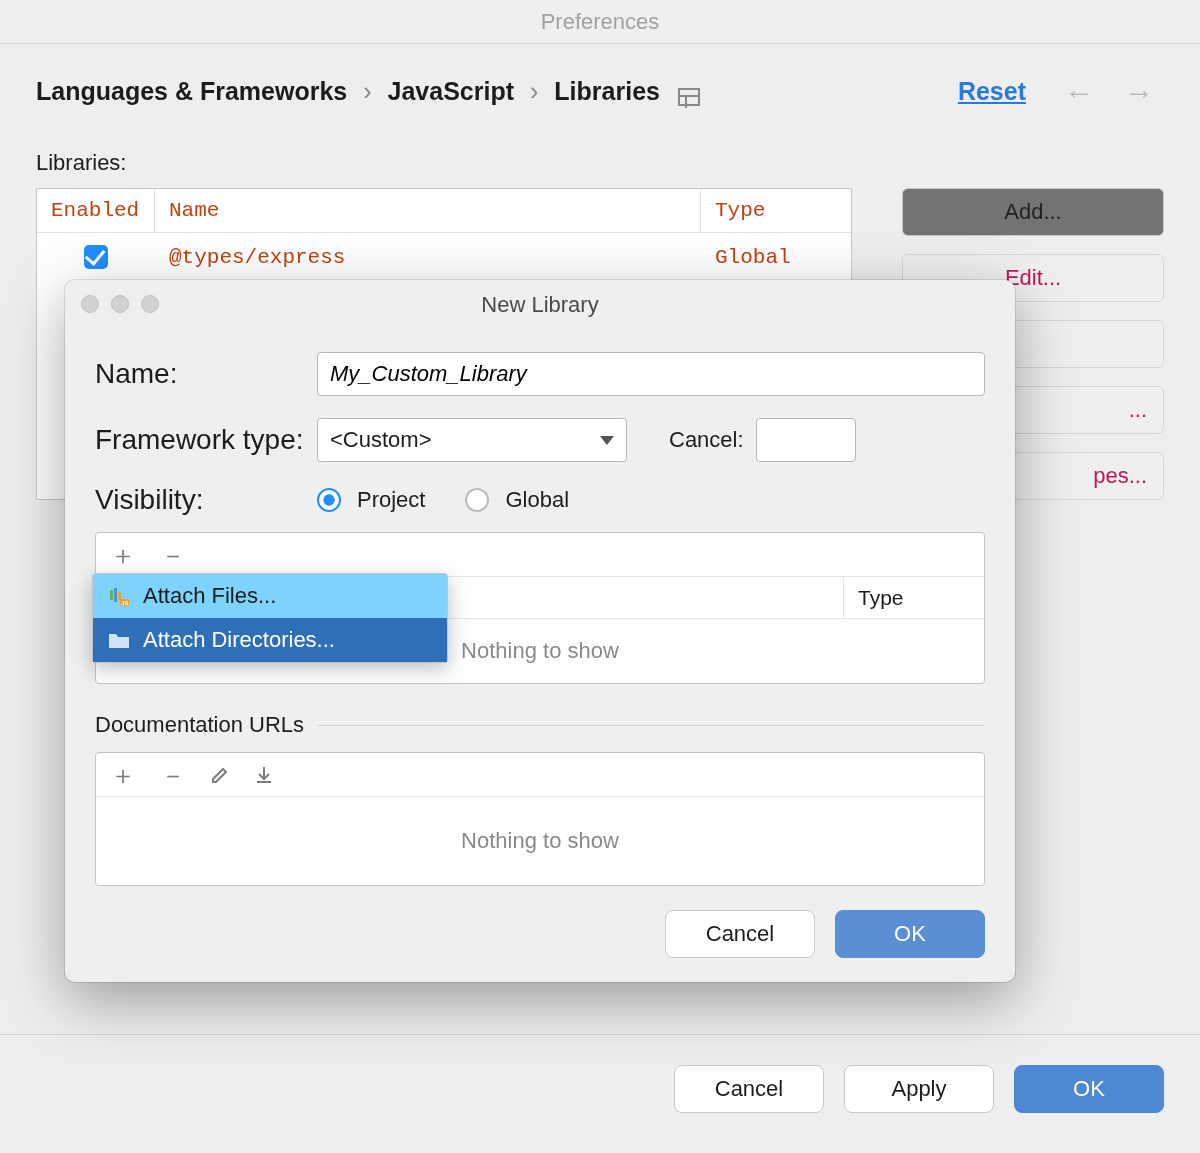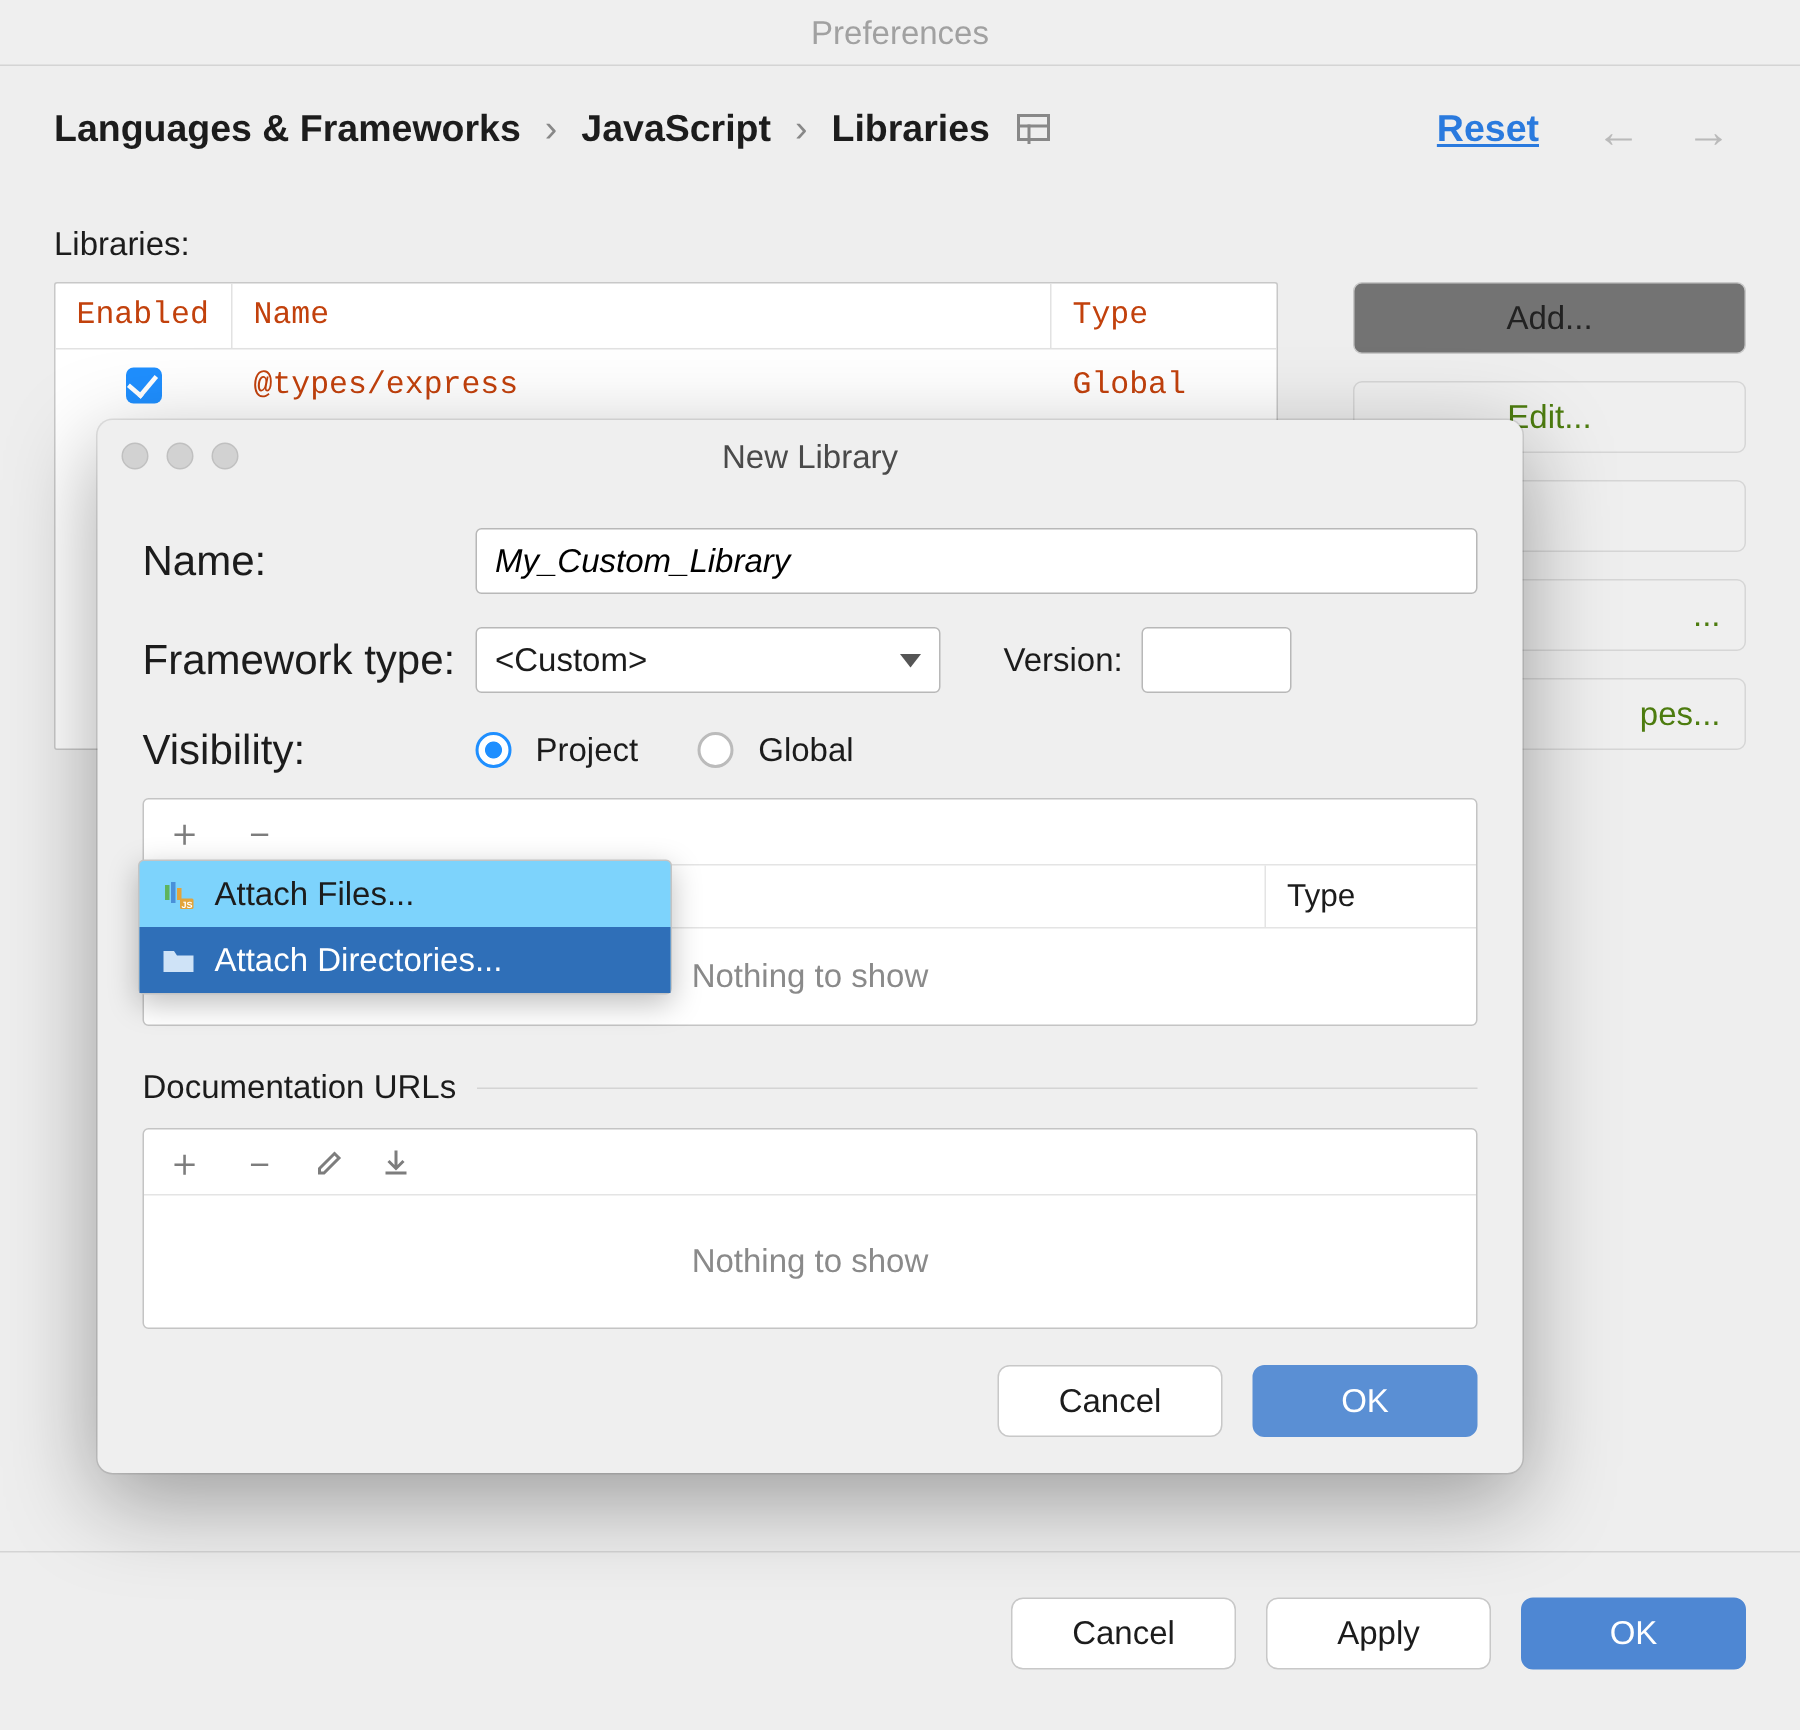--- a/index.html
+++ b/index.html
@@ -20,21 +20,21 @@
     background: #efefef;
     text-align: center;
     color: #a1a1a1;
     font-size: 22px;
     line-height: 44px;
   }
 
   
   .crumb-row {
     display: flex;
-    align-items: flex-start;
+    align-items: flex-end;
     padding: 28px 36px 24px 36px;
     gap: 10px;
   }
   .crumb-segment {
     font-size: 25px;
     font-weight: 700;
   }
   .crumb-sep {
     font-size: 25px;
     color: #888;
@@ -140,21 +140,21 @@
   .side-btn {
     height: 48px;
     border: 1px solid #c8c8c8;
     border-radius: 6px;
     background: #737373;
     font-size: 22px;
     text-align: center;
     line-height: 46px;
     color: #222;
   }
-  .side-btn.disabled { color: #4d7c0f; background: #efefef; border-color: #d6d6d6; }
+  .side-btn.disabled { color: #be185d; background: #efefef; border-color: #d6d6d6; }
 
   
   .footer {
     position: absolute;
     left: 0; right: 0;
     bottom: 0;
     padding: 30px 36px 40px 36px;
     border-top: 1px solid #d4d4d4;
     display: flex;
     justify-content: flex-end;
@@ -423,21 +423,21 @@
       <div class="form-label">Name:</div>
       <input class="text-input" value="My_Custom_Library" style="">
     </div>
 
     <div class="form-row">
       <div class="form-label">Framework type:</div>
       <div class="select-input">
         <span>&lt;Custom&gt;</span>
         <span class="tri"></span>
       </div>
-      <span class="ver-label">Version:</span>
+      <span class="ver-label">Cancel:</span>
       <input class="ver-input" value="" style="">
     </div>
 
     <div class="form-row">
       <div class="form-label">Visibility:</div>
       <span class="radio sel"></span>
       <span class="radio-lbl">Project</span>
       <span class="radio"></span>
       <span class="radio-lbl">Global</span>
     </div>

